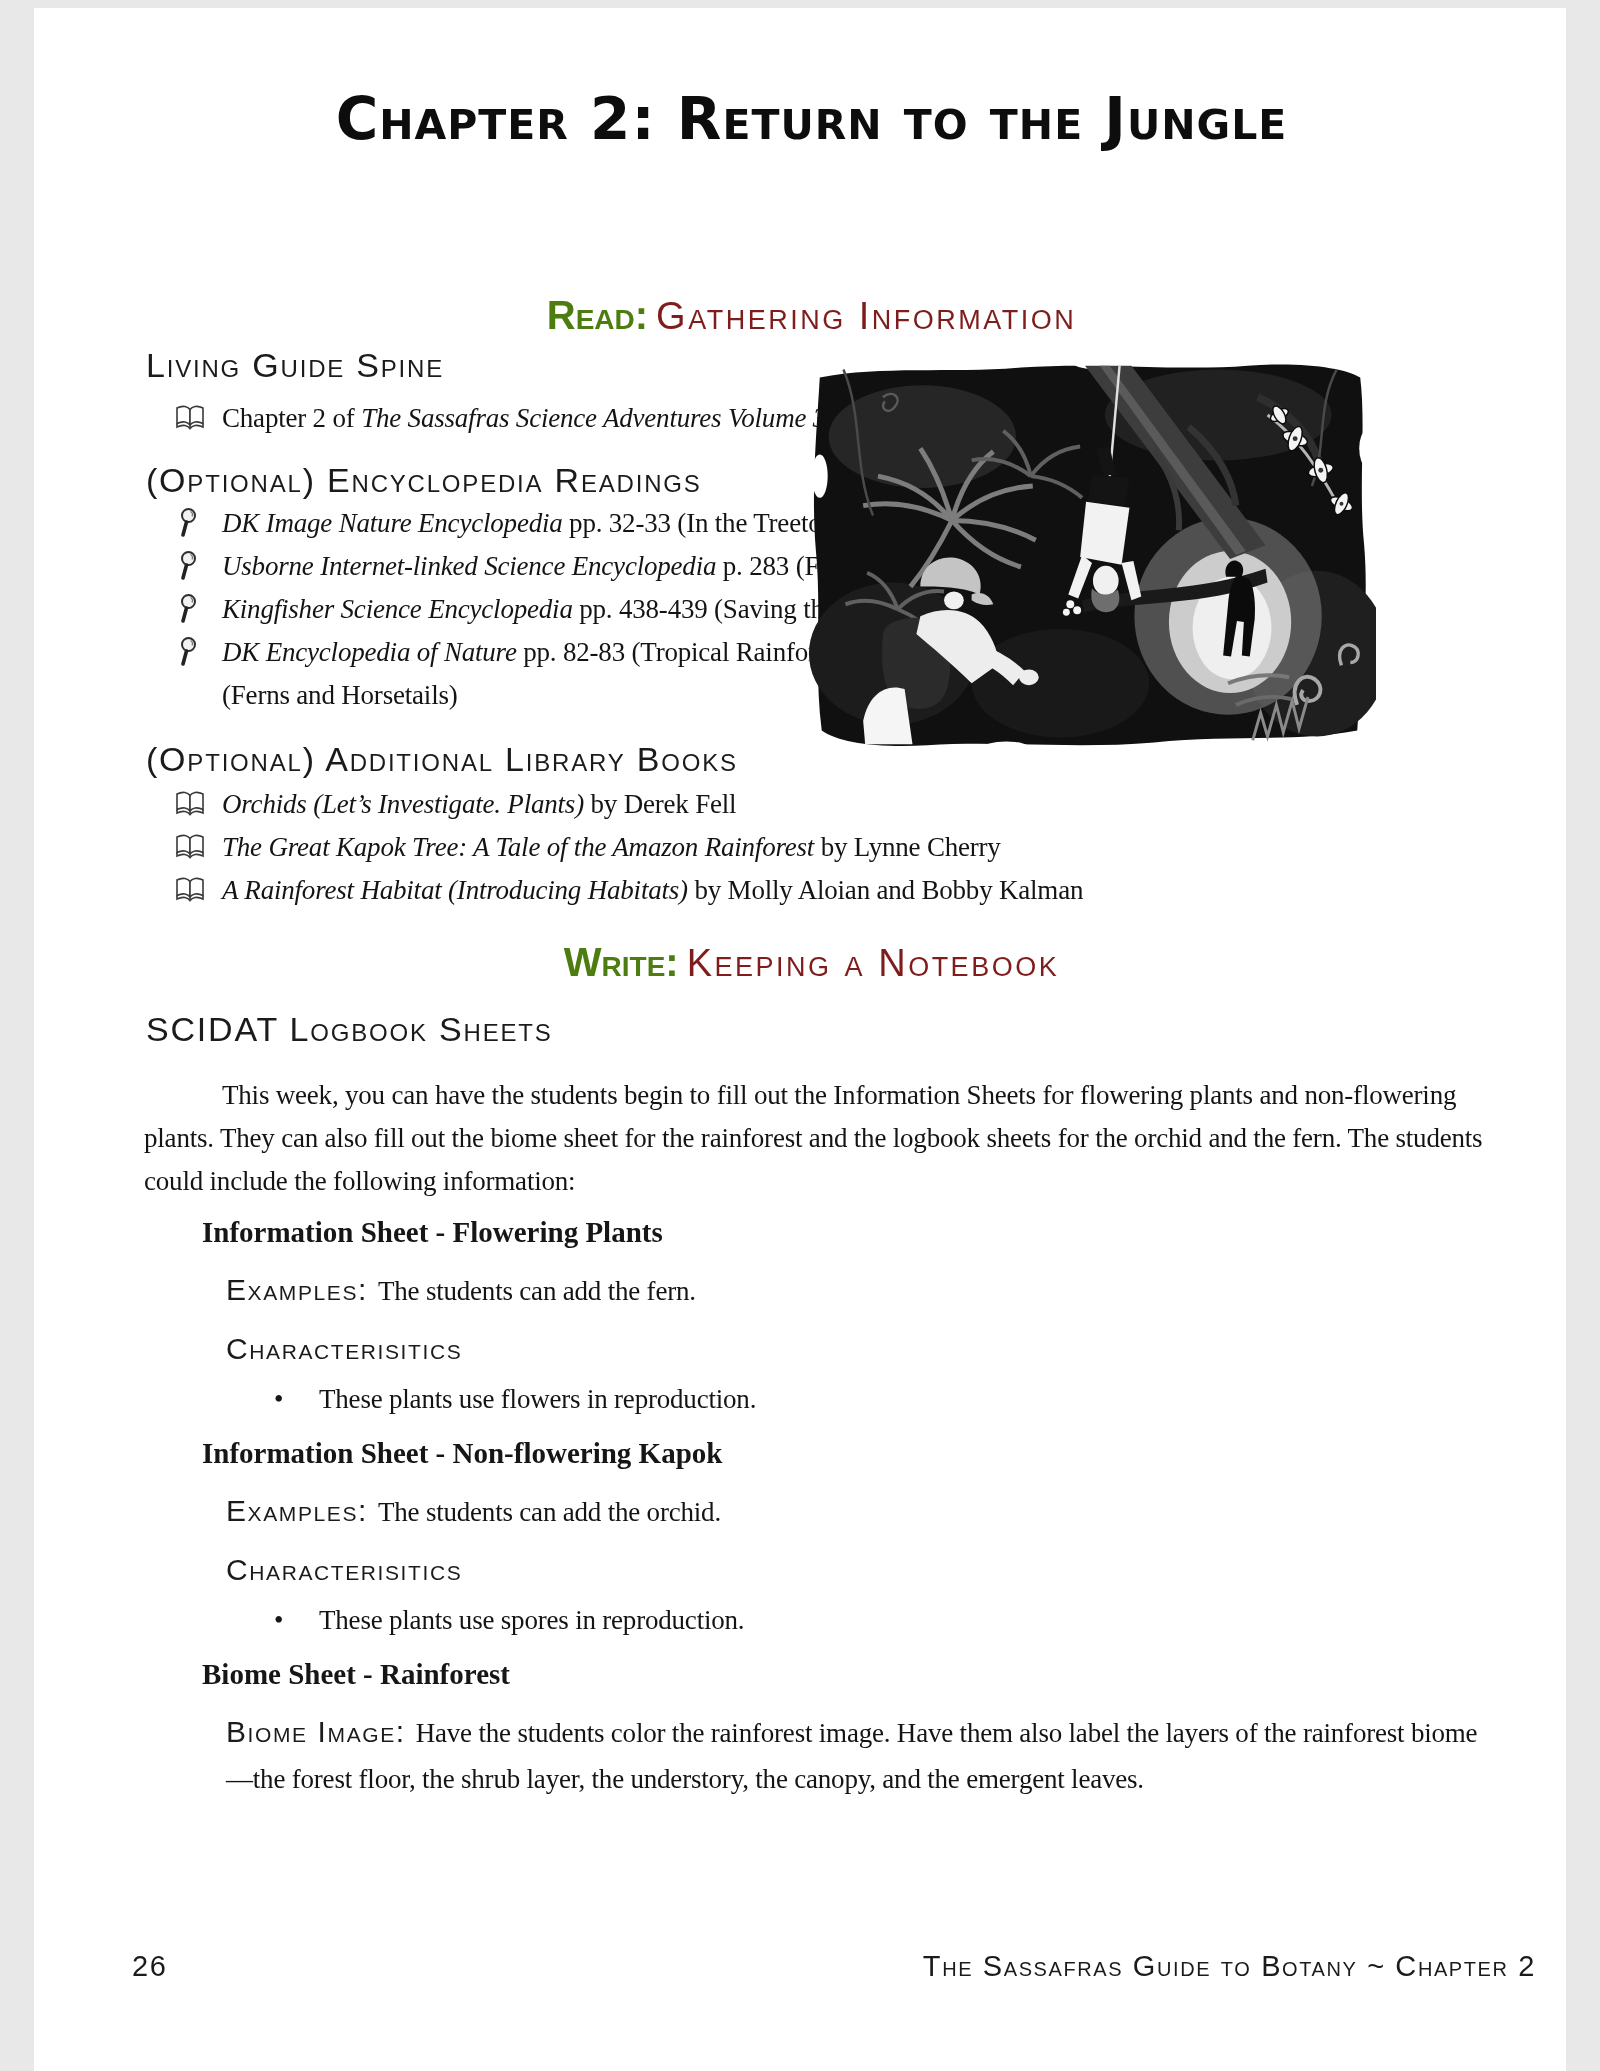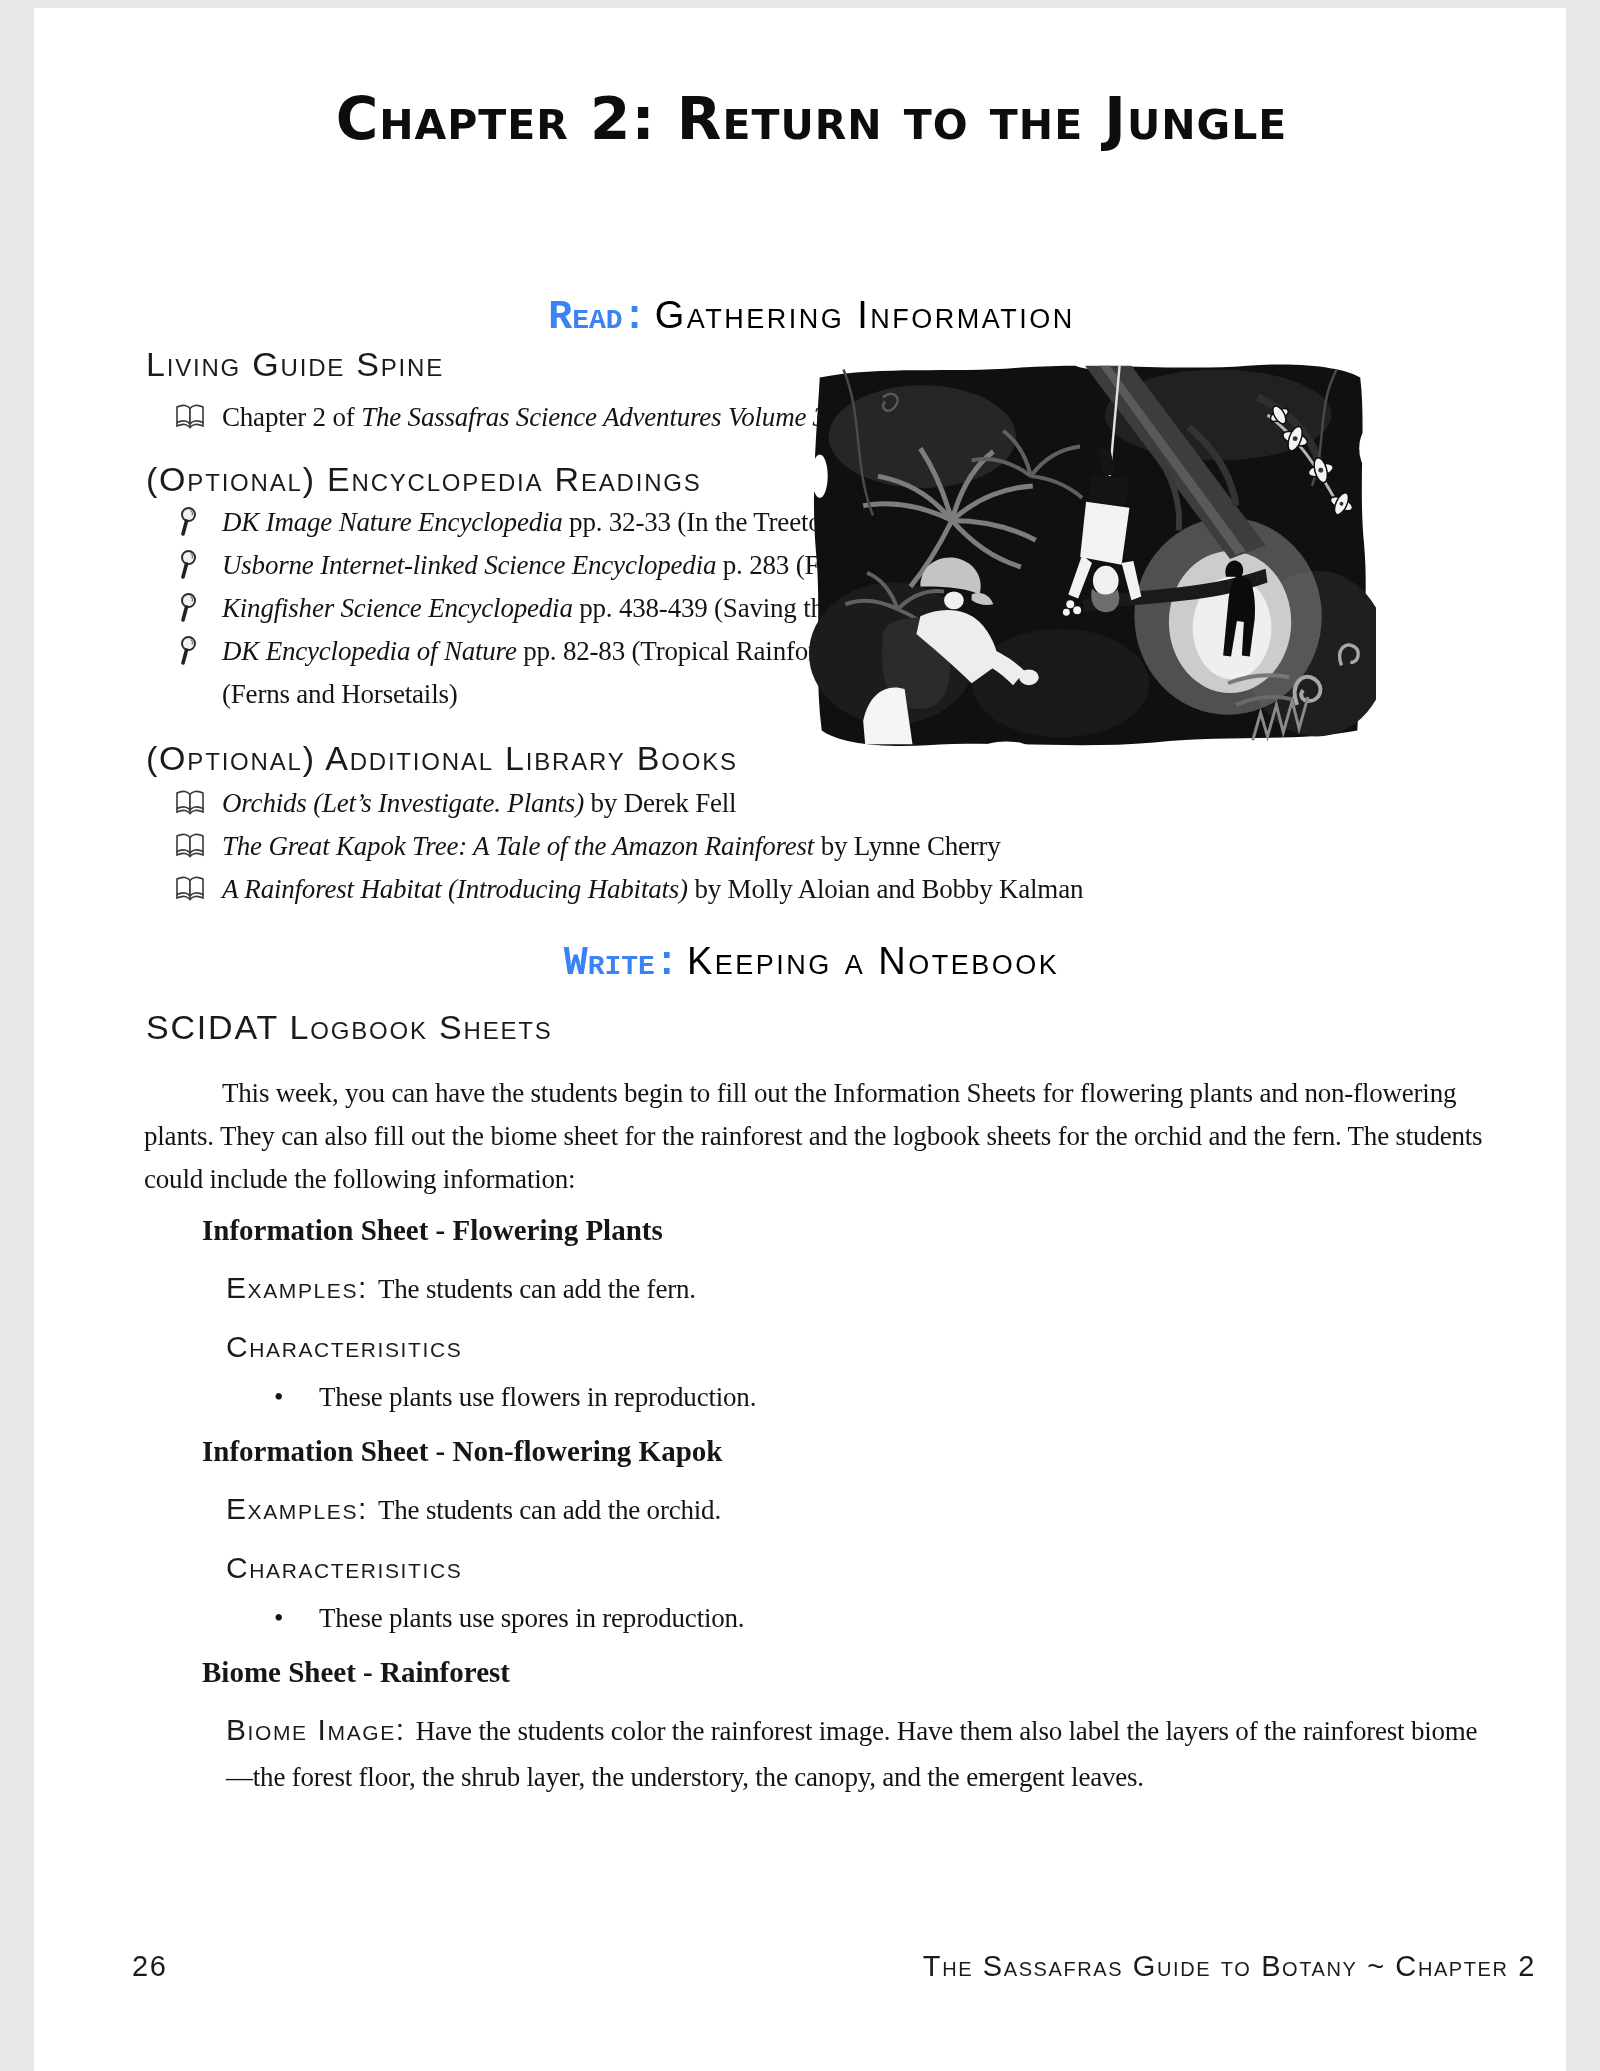--- a/index.html
+++ b/index.html
@@ -27,34 +27,34 @@
     letter-spacing:1px;
     text-align:center;
     color:#0d0d0d;
   }
   .main-heading{
     text-align:center;
     line-height:42px;
     white-space:nowrap;
   }
   .main-heading .hbold{
-    font-family:Liberation Mono, monospace;
+    font-family:Liberation Sans, sans-serif;
     font-weight:700;
     font-variant:small-caps;
     font-size:40px;
-    color:#3b82f6;
+    color:#4d7c0f;
   }
   .main-heading .hrest{
     font-family:"Liberation Sans",sans-serif;
     font-weight:400;
     font-variant:small-caps;
     font-size:38px;
     letter-spacing:2.5px;
     margin-left:8px;
-    color:#000000;
+    color:#7f1d1d;
   }
   .subhead{
     margin:0 0 0 2px;
     font-family:"Liberation Sans",sans-serif;
     font-weight:400;
     font-variant:small-caps;
     font-size:34px;line-height:40px;
     letter-spacing:1.8px;
     color:#1b1b1b;
   }

